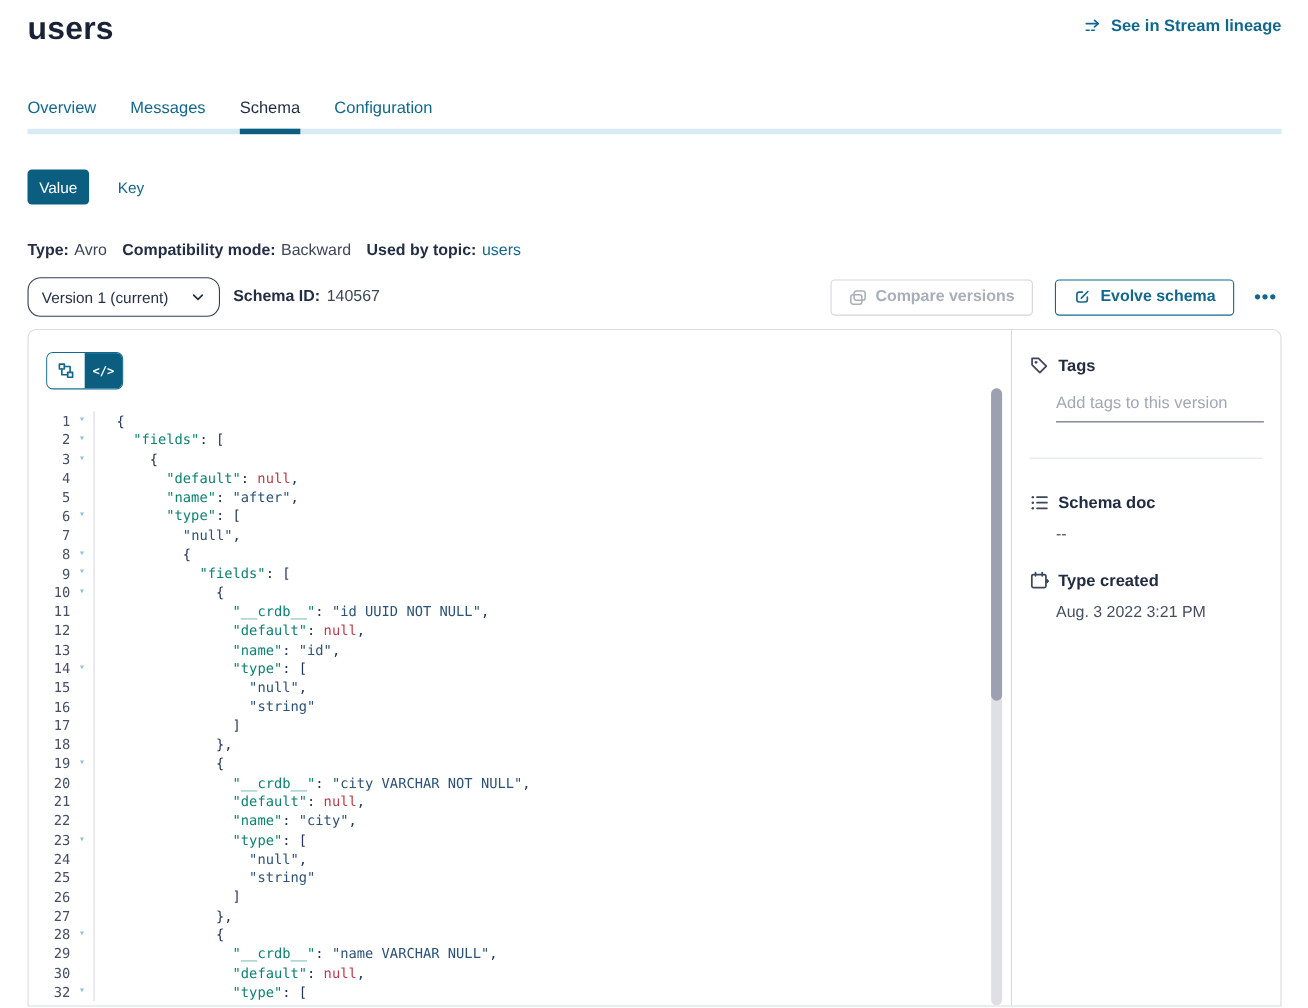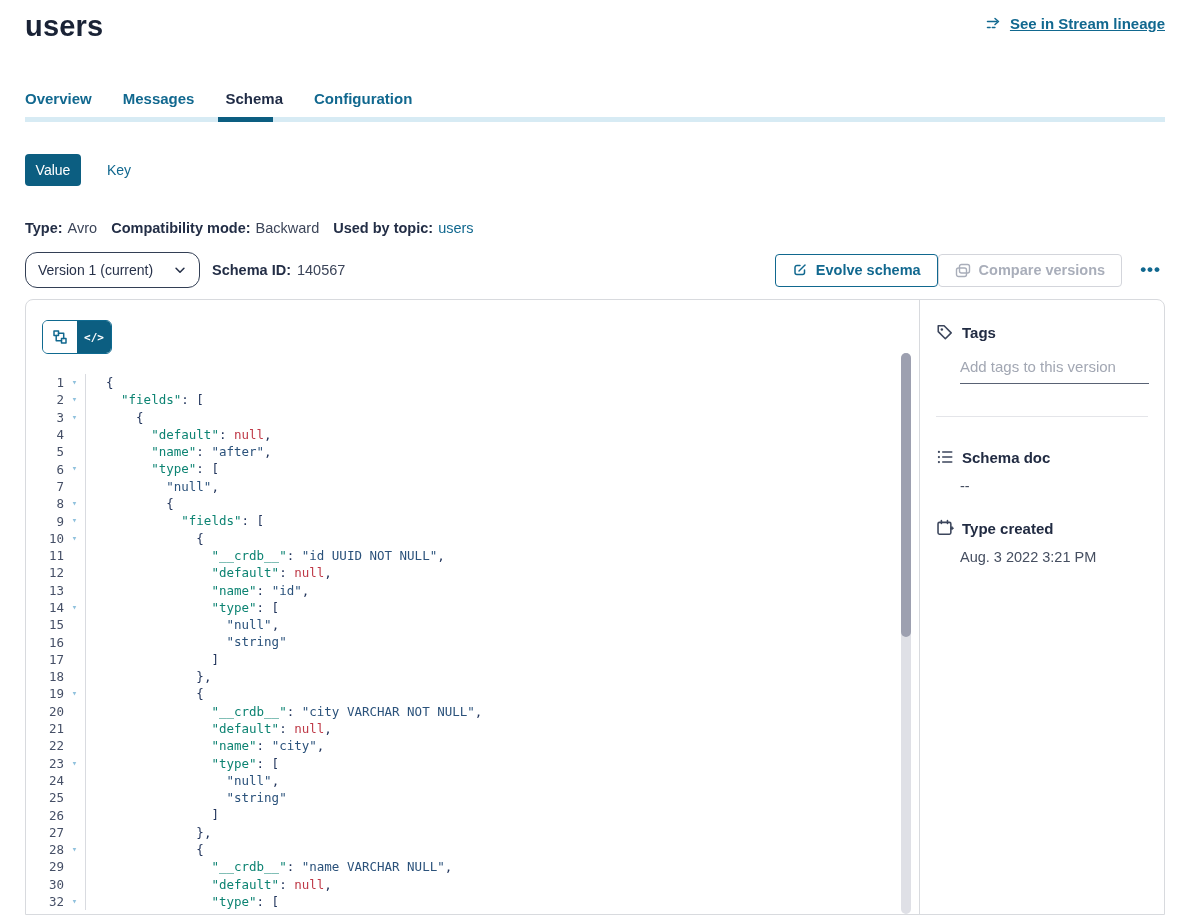--- a/index.html
+++ b/index.html
@@ -14,26 +14,26 @@
     width:1189px;height:916px;overflow:hidden;background:#fff;
     font-family:"Liberation Sans",sans-serif;color:var(--navy);
   }
   .page{position:relative;width:1189px;height:764px;}
 
   
   .page-header{padding:8px 24px 0 25px;position:relative;}
   .page-title{margin:0;font-size:29px;line-height:36px;font-weight:800;color:#1a2336;letter-spacing:.2px;}
   .lineage-link{
     position:absolute;top:15px;right:24px;display:inline-flex;align-items:center;gap:7px;
-    color:var(--accent);font-size:15px;font-weight:700;cursor:pointer;text-decoration:underline;
+    color:var(--accent);font-size:15px;font-weight:700;cursor:pointer;
   }
 
   
   .tabs{margin:46px 0 0 25px;display:flex;}
-  .tab{margin-right:31px;font-size:15px;font-weight:700;color:var(--accent);cursor:pointer;line-height:18px;}
+  .tab{margin-right:31px;font-size:15px;font-weight:400;color:var(--accent);cursor:pointer;line-height:18px;}
   .tab.active{color:#1f2b45;}
   .tab-bar{position:relative;margin:9px 24px 0 25px;height:5px;background:#d7ebf4;}
   .tab-indicator{position:absolute;top:0;height:5px;background:var(--accent-dark);}
 
   
   .toggle-row{margin:32px 0 0 25px;display:flex;align-items:center;}
   .value-btn{
     width:56px;height:32px;border:none;border-radius:4px;background:var(--accent-dark);
     color:#fff;font-size:14px;font-family:inherit;cursor:pointer;
   }
@@ -156,33 +156,33 @@
       <span>Version 1 (current)</span>
       <svg width="14" height="14" viewBox="0 0 16 16">
         <path d="M3.5 6 L8 10.5 L12.5 6" fill="none" stroke="#273149" stroke-width="1.8" stroke-linecap="round" stroke-linejoin="round"></path>
       </svg>
     </div>
     <span class="schema-id">
       <span class="meta-label">Schema ID:</span>
       <span class="meta-value">140567</span>
     </span>
     <div class="right-actions">
+      <button class="btn btn-disabled">
+        <svg width="16" height="15" viewBox="0 0 16 15">
+          <rect class="icon-gray" x="4.5" y="1.5" width="10" height="8.5" rx="2"></rect>
+          <rect class="icon-gray" x="1.5" y="5" width="10" height="8.5" rx="2" fill="#fff"></rect>
+        </svg>
+        <span>Compare versions</span>
+      </button>
       <button class="btn btn-outline">
         <svg width="16" height="16" viewBox="0 0 16 16">
           <path class="icon-accent" d="M8 3.5 H5 A2 2 0 0 0 3 5.5 v5 A2 2 0 0 0 5 12.5 h5.5 a2 2 0 0 0 2-2 V8"></path>
           <path class="icon-accent" d="M7 9 L13 3"></path>
         </svg>
         <span>Evolve schema</span>
-      </button>
-      <button class="btn btn-disabled">
-        <svg width="16" height="15" viewBox="0 0 16 15">
-          <rect class="icon-gray" x="4.5" y="1.5" width="10" height="8.5" rx="2"></rect>
-          <rect class="icon-gray" x="1.5" y="5" width="10" height="8.5" rx="2" fill="#fff"></rect>
-        </svg>
-        <span>Compare versions</span>
       </button>
       <button class="more-btn">•••</button>
     </div>
   </div>
 
   <div class="panel">
 
     <div class="editor-col">
       <div class="view-toggle">
         <div class="view-seg tree">

